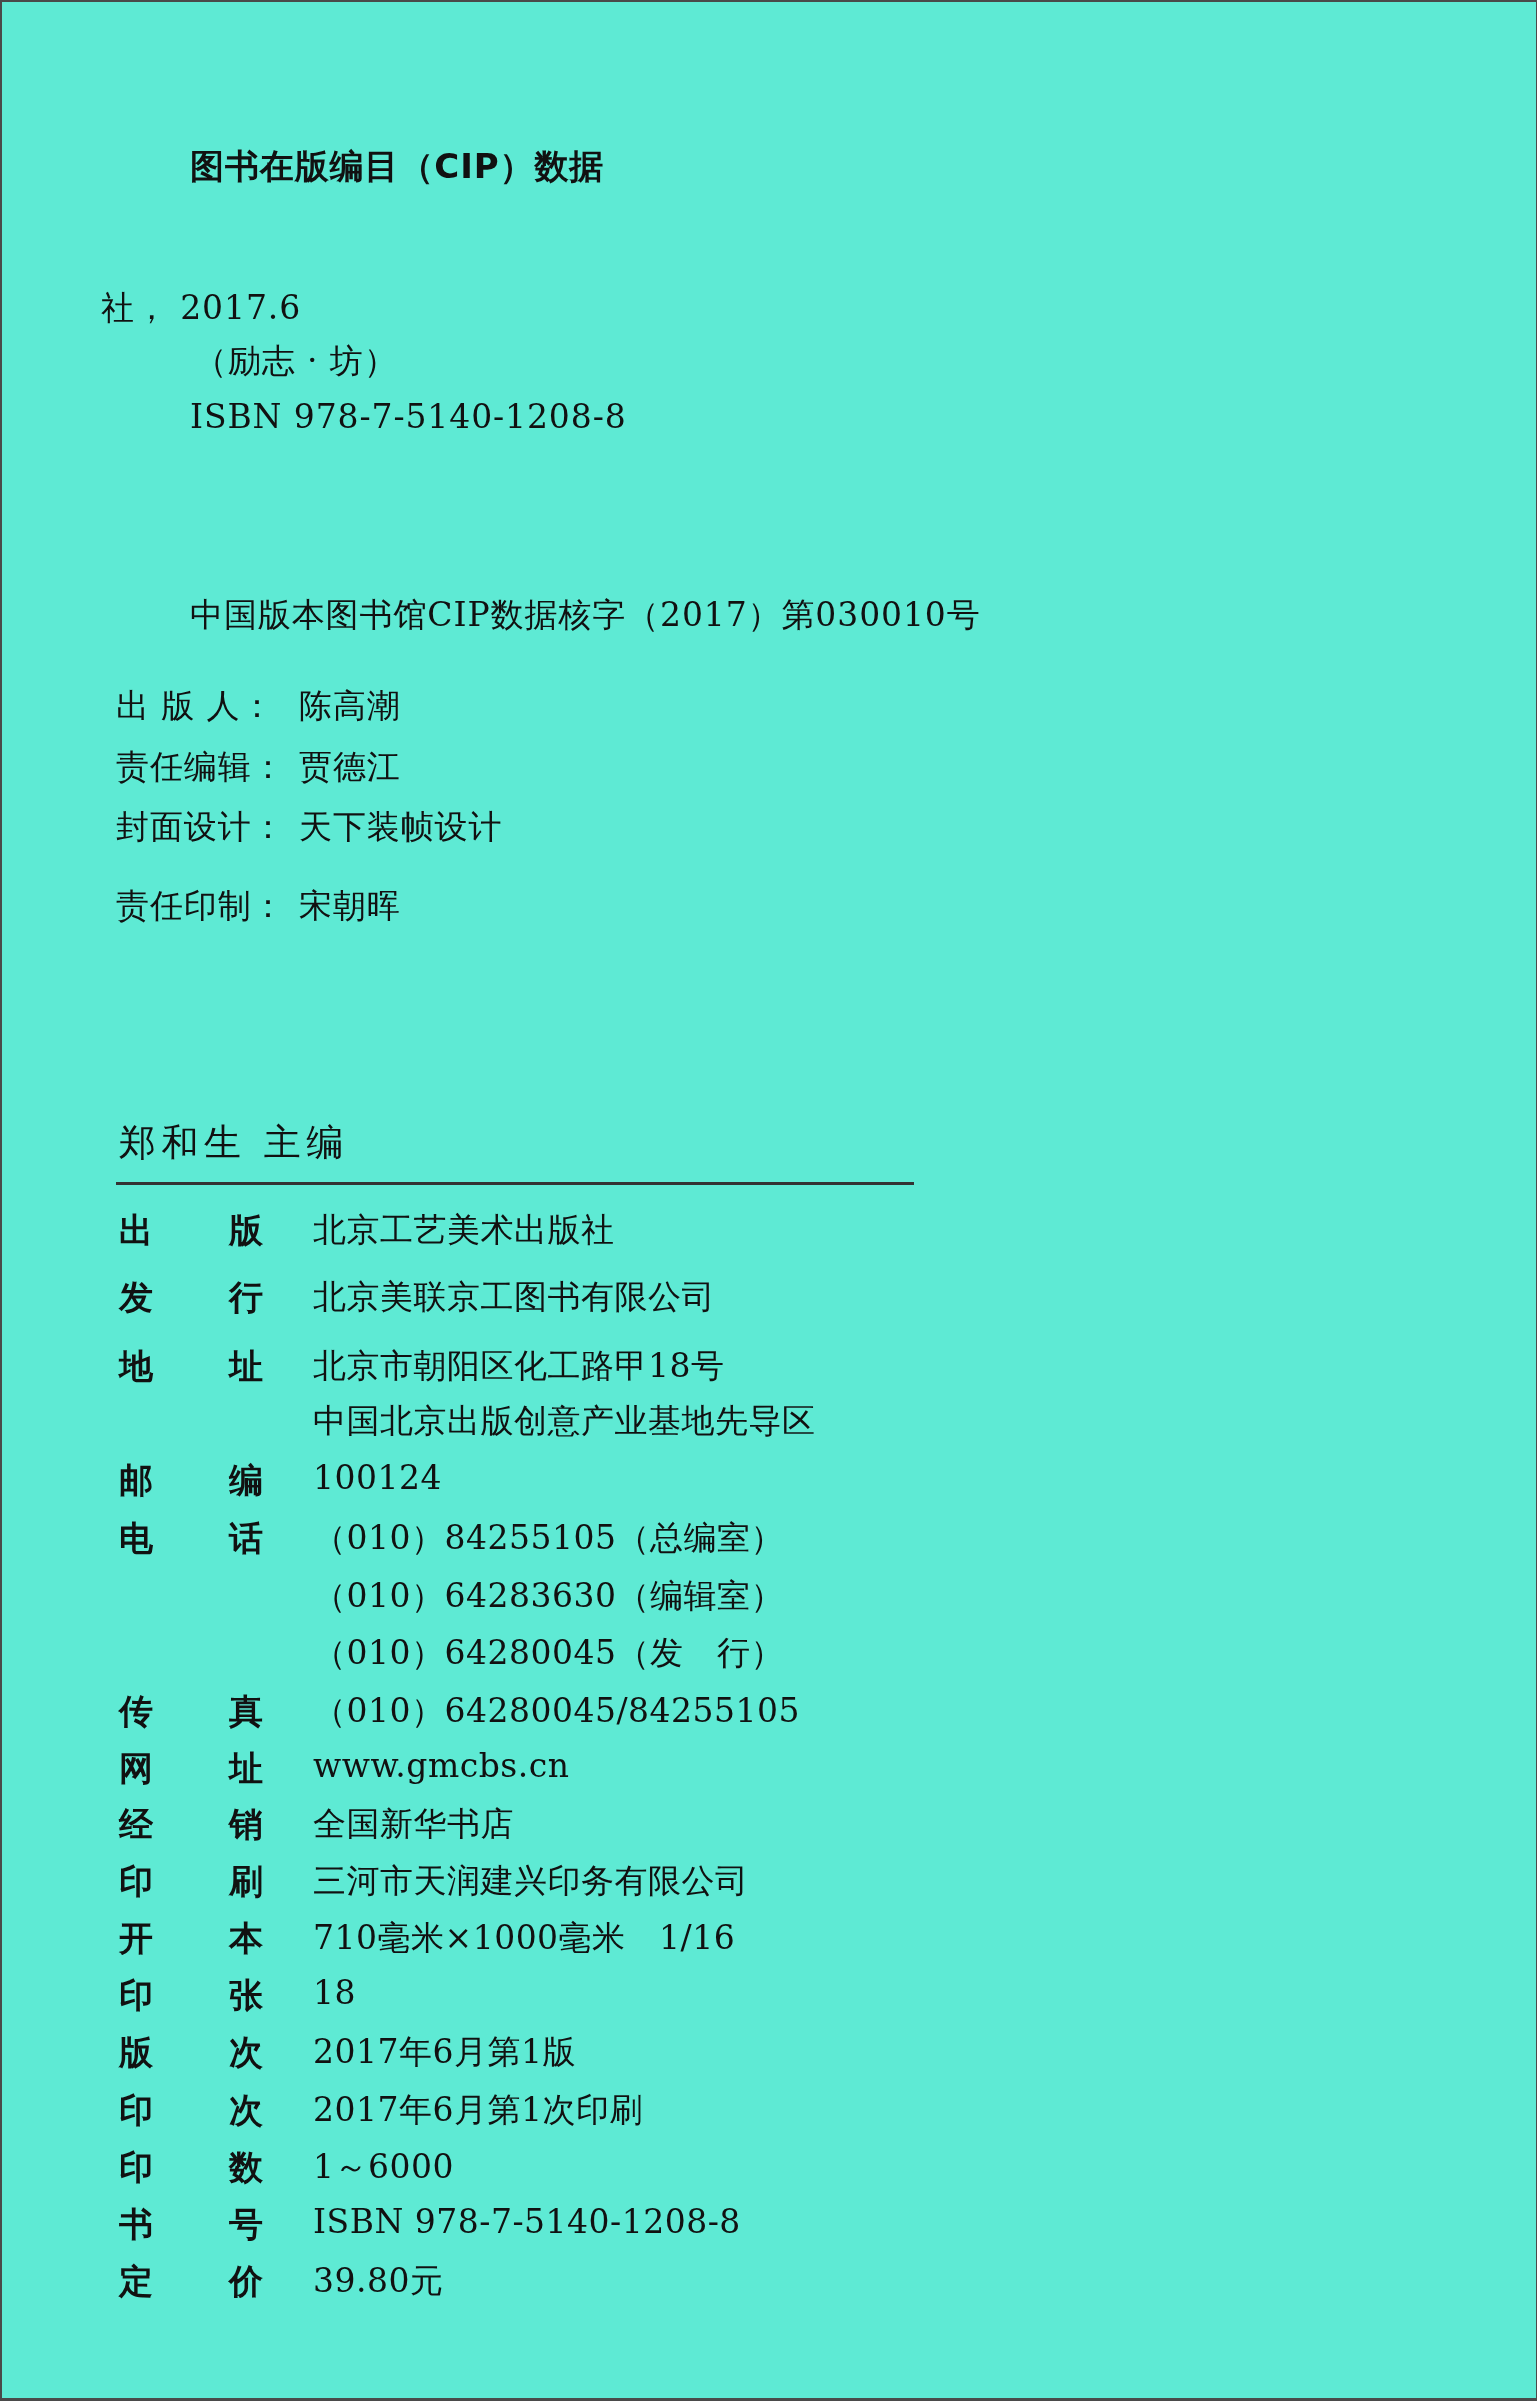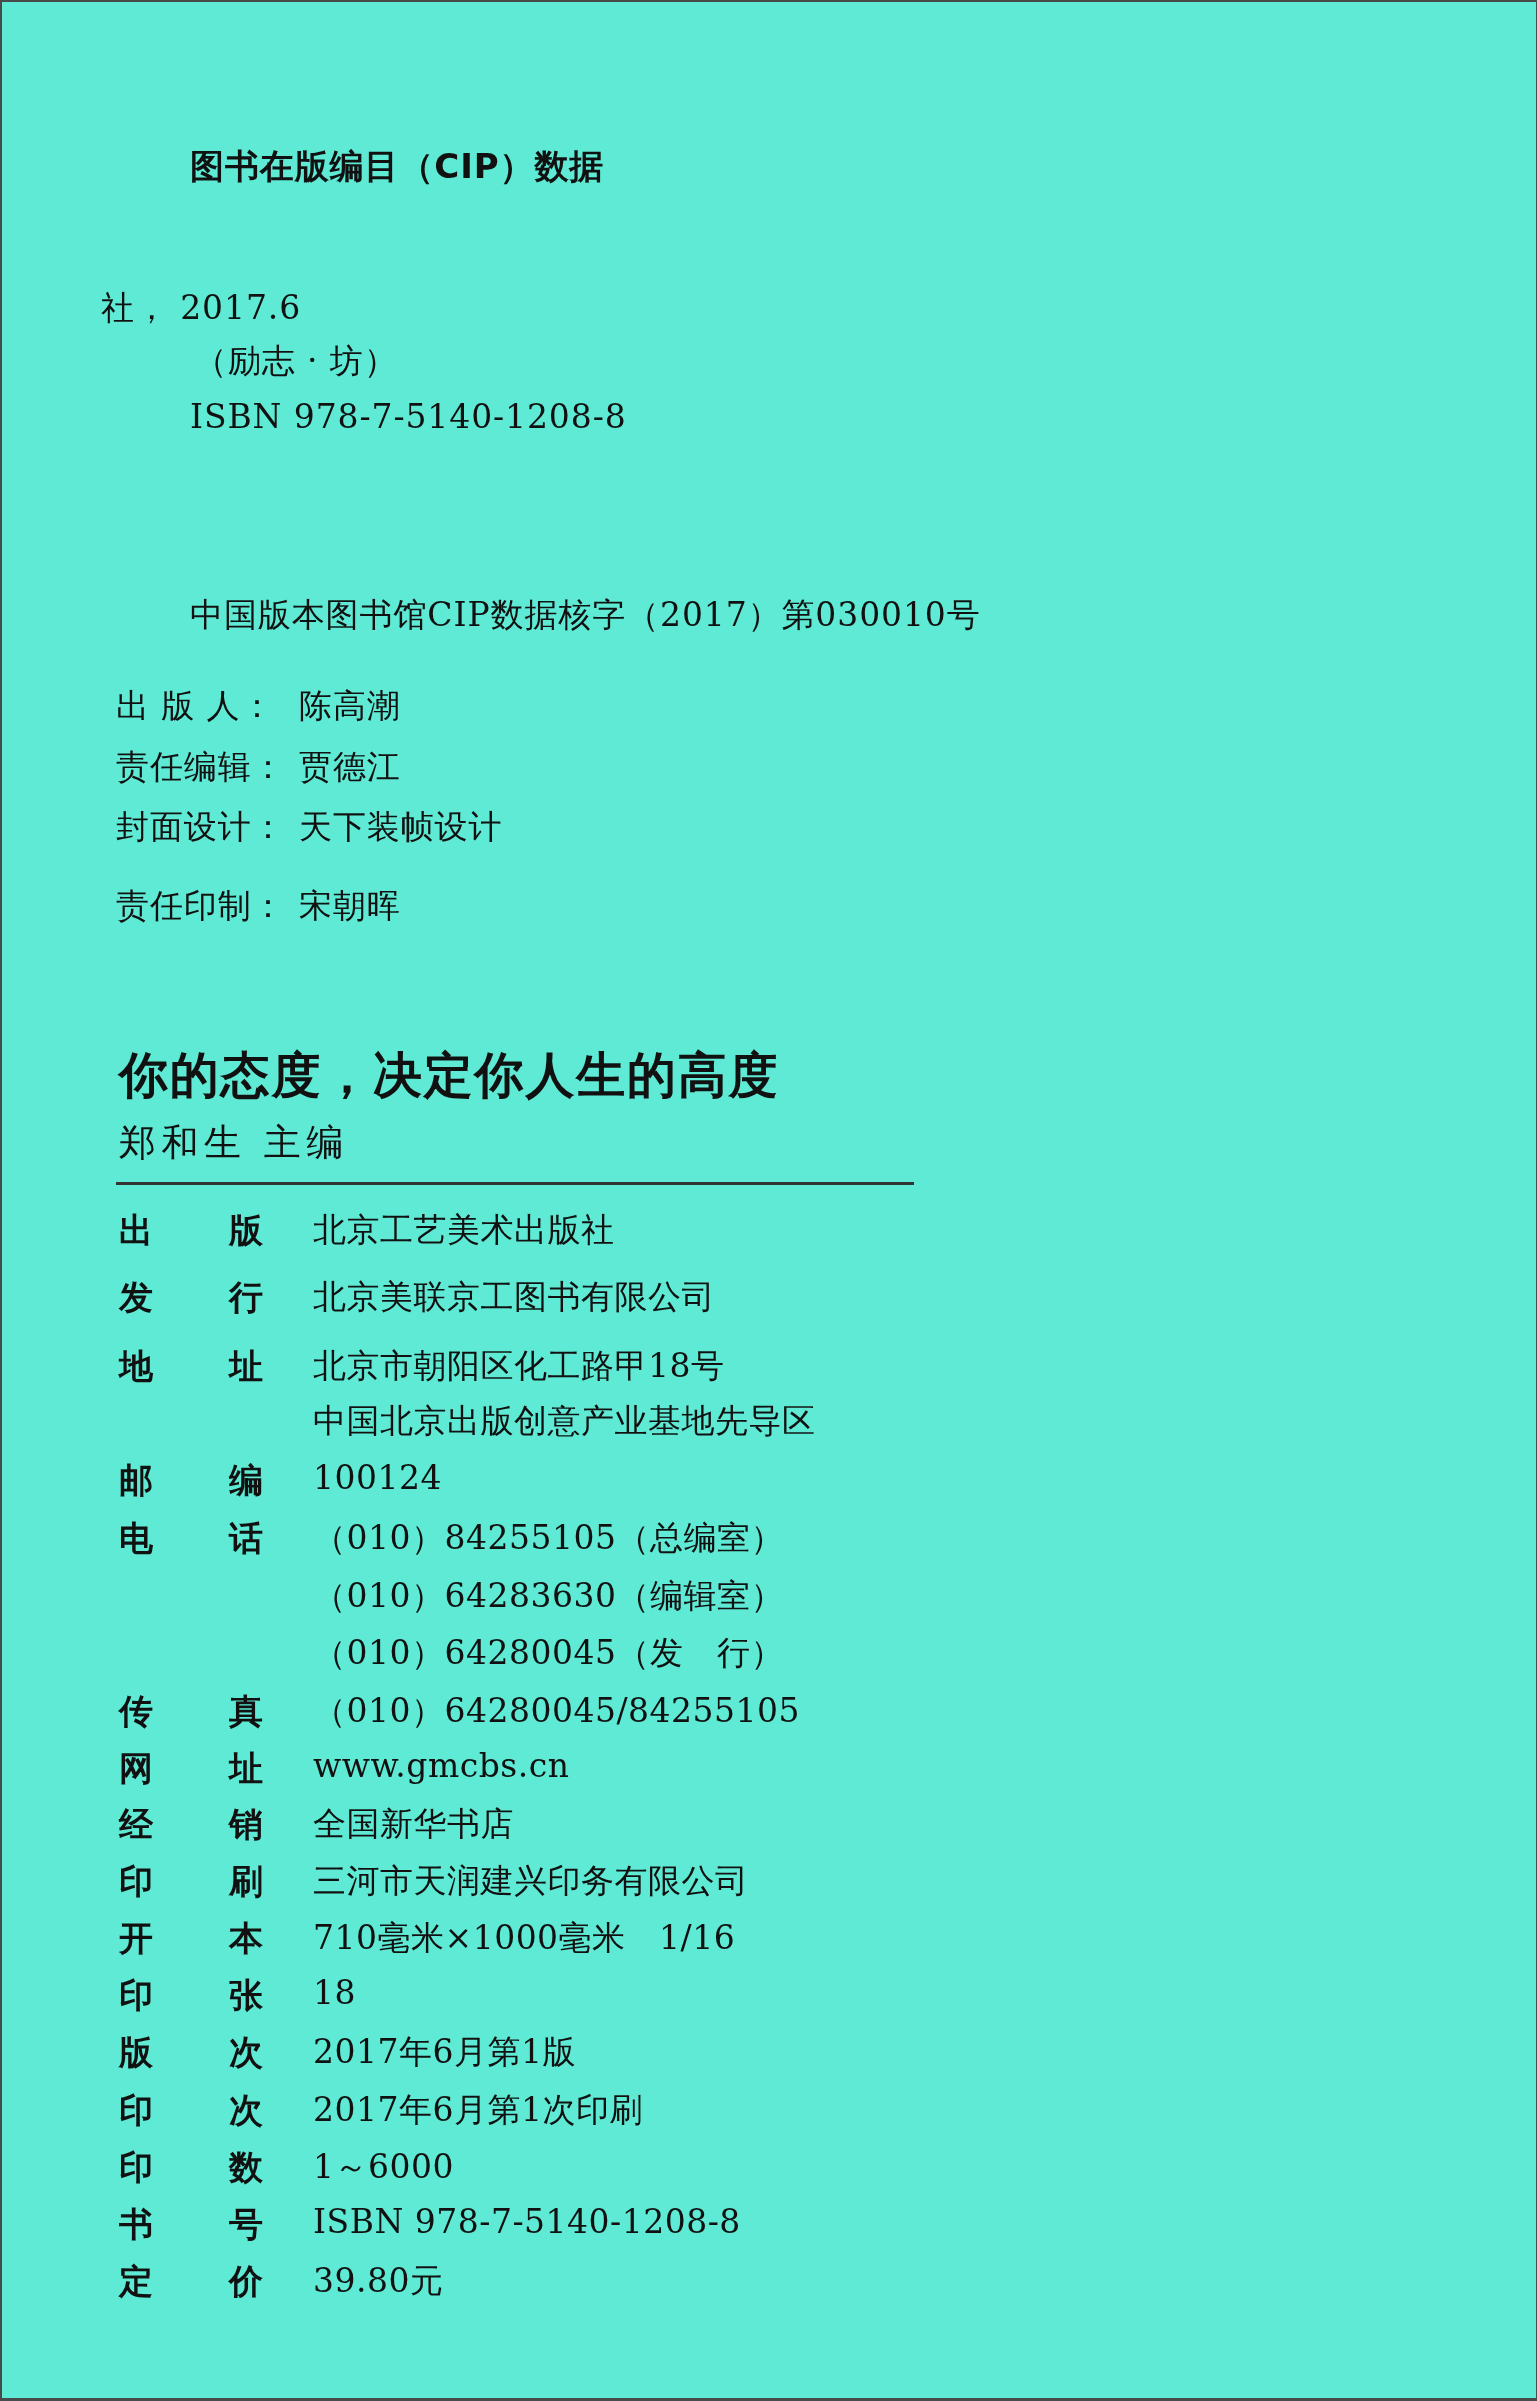--- a/index.html
+++ b/index.html
@@ -121,21 +121,20 @@
   <div class="abs credit credit-2">
     <span class="clabel">责任编辑：</span><span>贾德江</span>
   </div>
   <div class="abs credit credit-3">
     <span class="clabel">封面设计：</span><span>天下装帧设计</span>
   </div>
   <div class="abs credit credit-4">
     <span class="clabel">责任印制：</span><span>宋朝晖</span>
   </div>
 
-  <div class="abs book-title">你的态度，决定你人生的高度</div>
   <div class="abs book-editor">郑和生  主编</div>
   <div class="rule"></div>
 
   <div class="info-row" style="top:1206px">
     <span class="info-k1">出</span>
     <span class="info-k2">版</span>
     <span class="info-v">北京工艺美术出版社</span>
   </div>
   <div class="info-row" style="top:1273px">
     <span class="info-k1">发</span>

